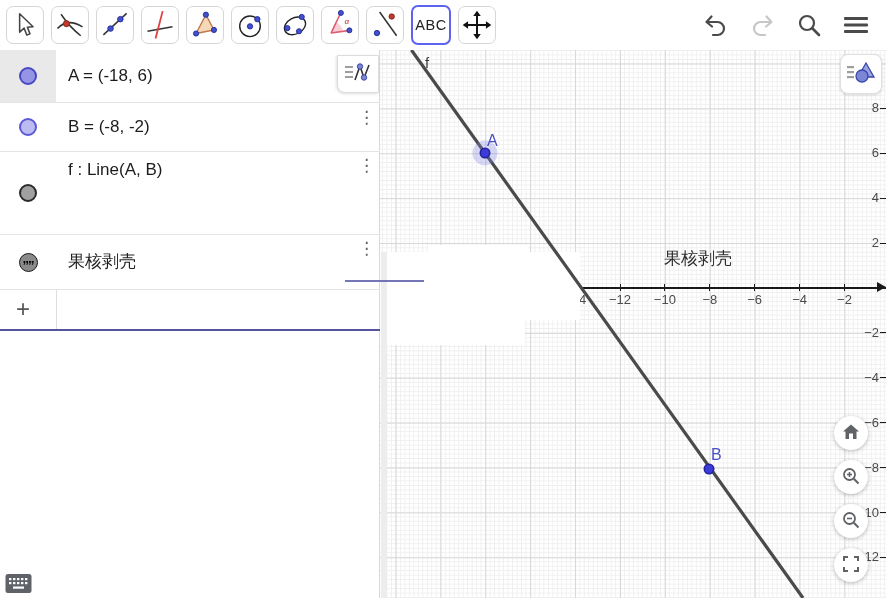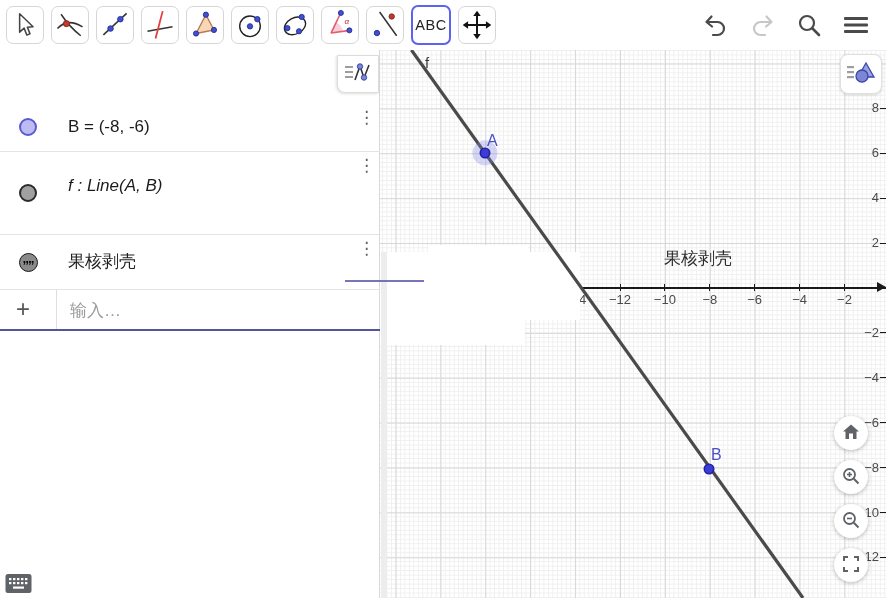--- a/index.html
+++ b/index.html
@@ -197,51 +197,56 @@
             <rect x="2" y="4" width="24" height="3" rx="1" fill="#4a4a4a"></rect>
             <rect x="2" y="10.5" width="24" height="3" rx="1" fill="#4a4a4a"></rect>
             <rect x="2" y="17" width="24" height="3" rx="1" fill="#4a4a4a"></rect>
           </svg></span>
     </button>
   </div>
 </div>
 
 <div class="panel">
 
+  <div class="row" style="top:0;height:53px;">
+    <div class="marker-cell selected">
+      <div class="pt-marker" style="background:#9595e6;border:2px solid #4848c4;"></div>
+    </div>
+    <div class="row-text" style="top:16px;">A = (-18, 6)</div>
+  </div>
 
   <div class="row" style="top:53px;height:49px;">
     <div class="marker-cell">
       <div class="pt-marker" style="background:#bcbcf2;border:2px solid #5a5ad6;"></div>
     </div>
-    <div class="row-text" style="top:14px;">B = (-8, -6)</div>
+    <div class="row-text" style="top:14px;">B = (-8, -2)</div>
     <div class="kebab" style="top:6px;">⋮</div>
   </div>
 
   <div class="row" style="top:102px;height:83px;">
     <div class="marker-cell">
       <div class="pt-marker" style="background:#a0a0a0;border:2px solid #2b2b2b;"></div>
     </div>
-    <div class="row-text" style="top:24px;font-style:italic;">f : Line(A, B)</div>
+    <div class="row-text" style="top:8px;">f : Line(A, B)</div>
     <div class="kebab" style="top:5px;">⋮</div>
   </div>
 
   <div class="row" style="top:185px;height:55px;">
     <div class="marker-cell">
       <div class="quote-marker">
           <span>””</span>
         </div>
     </div>
     <div class="row-text" style="top:15px;">果核剥壳</div>
     <div class="kebab" style="top:5px;">⋮</div>
   </div>
 
   <div class="input-row">
     <div class="plus">+</div>
     <div class="input-divider"></div>
-    <input class="algebra-input" type="text" placeholder="输入…" style="">
     <div class="input-underline"></div>
   </div>
 
   <button class="algebra-style-btn">
     <span><svg width="30" height="26" viewBox="0 0 30 26">
           <rect x="2" y="6" width="8" height="2" fill="#9e9e9e"></rect>
           <rect x="2" y="11" width="8" height="2" fill="#9e9e9e"></rect>
           <rect x="2" y="16" width="8" height="2" fill="#9e9e9e"></rect>
           <path d="M12 20 L17 6 L21 18 L26 5" fill="none" stroke="#333" stroke-width="1.6"></path>
           <circle cx="17" cy="6.5" r="2.7" fill="#7b86d6" stroke="#3a47a8" stroke-width="1"></circle>

